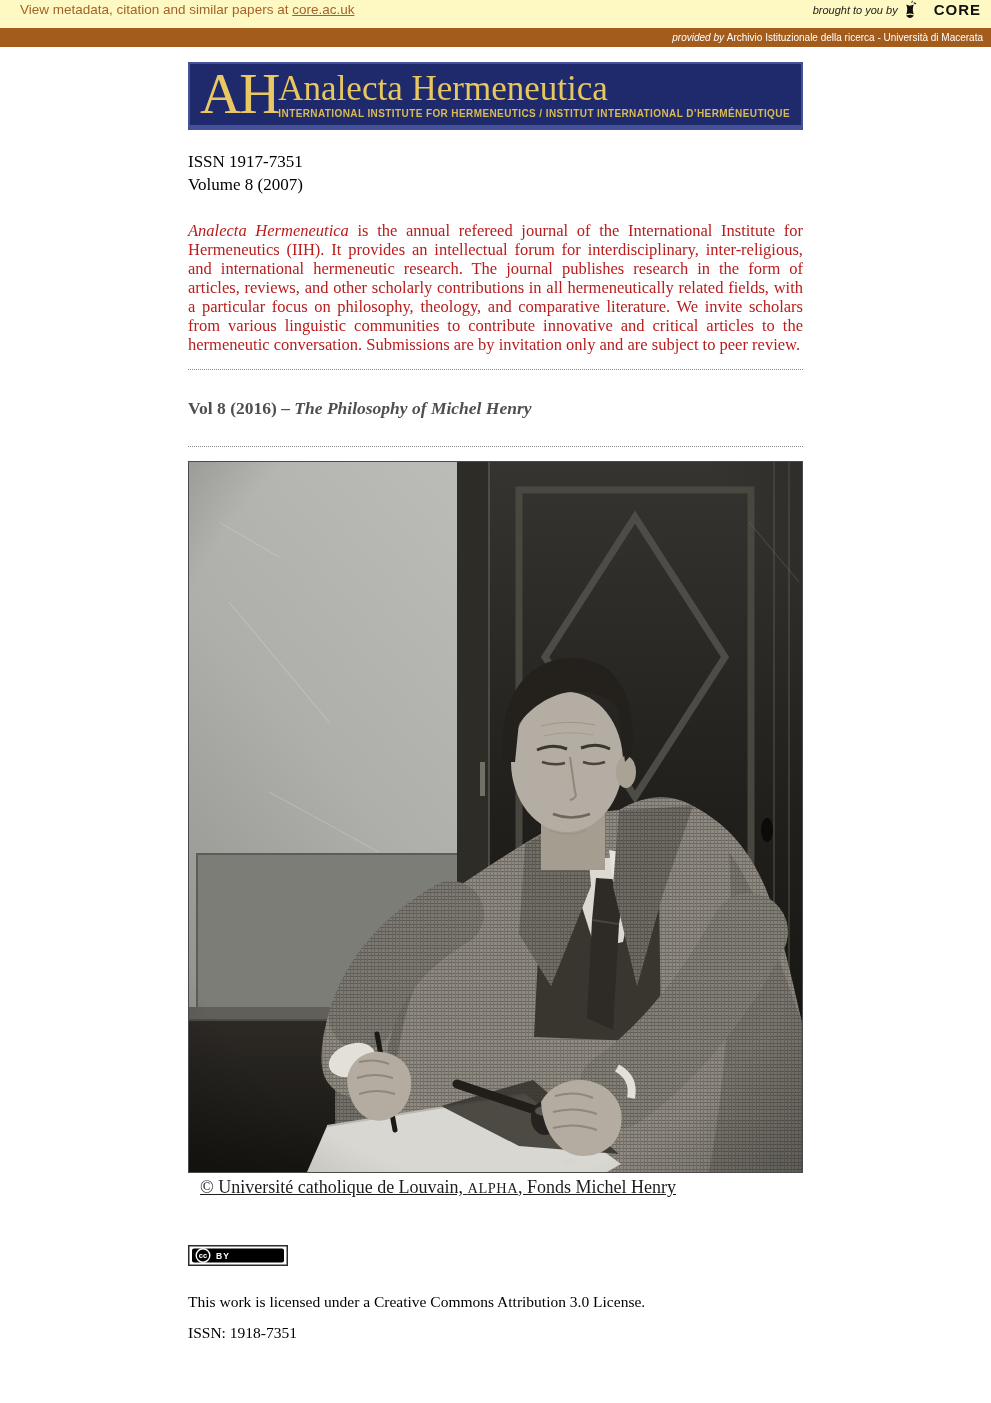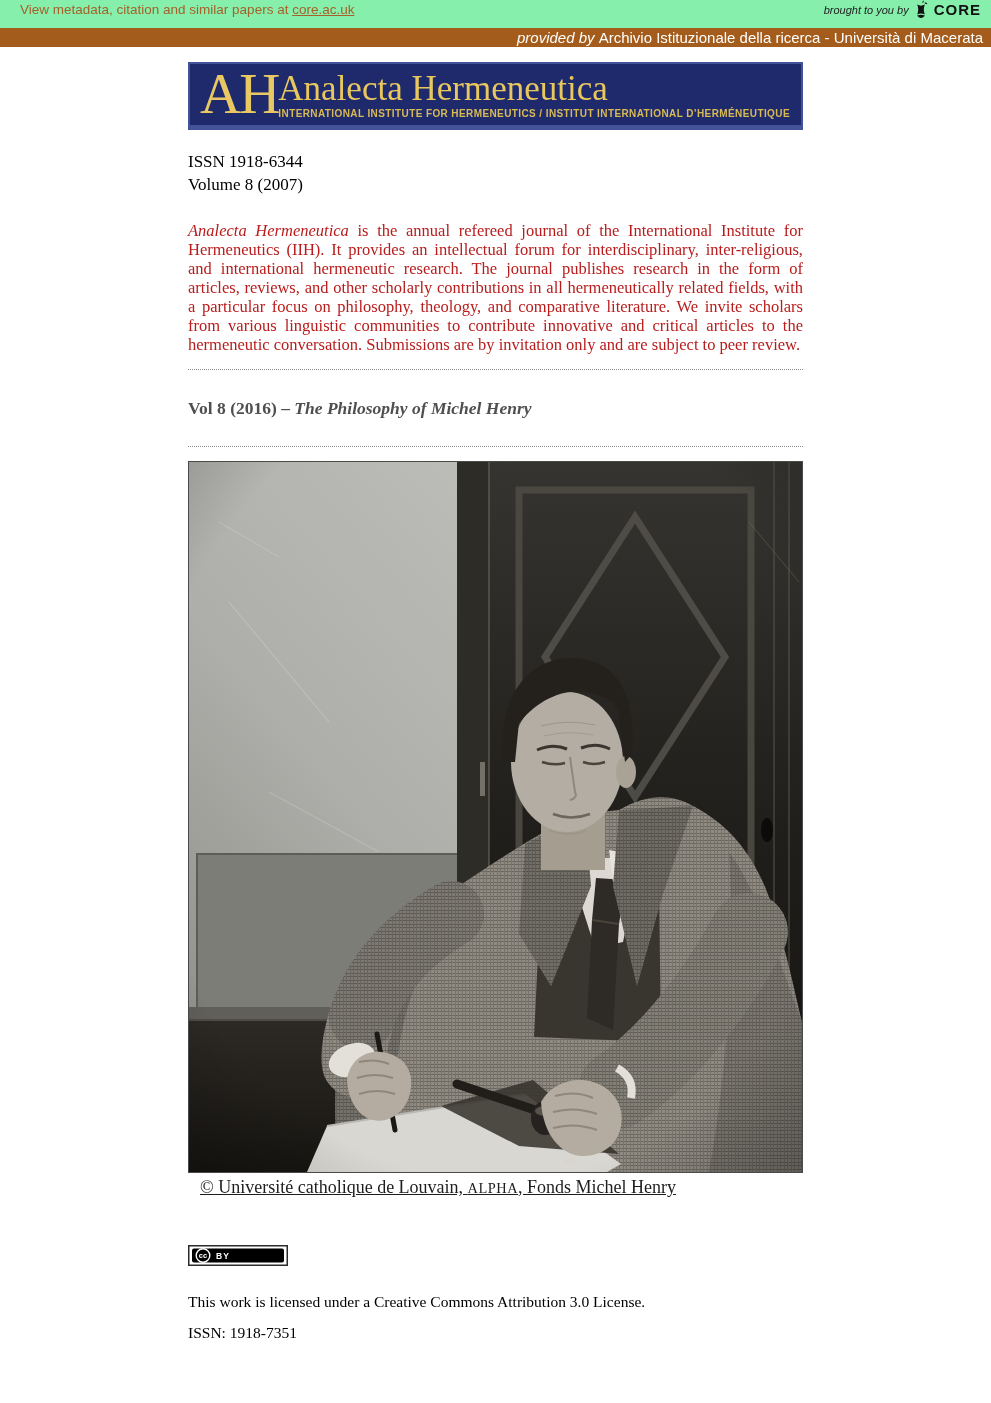--- a/index.html
+++ b/index.html
@@ -4,32 +4,32 @@
 <style>
   * { margin:0; padding:0; box-sizing:border-box; }
   html,body { background:#ffffff; }
   body {
     width:991px; height:1403px; overflow:hidden; position:relative;
     font-family:"Liberation Serif", serif; color:#111;
   }
   
   .topbar {
     height:28px; display:flex; align-items:center; justify-content:space-between;
-    padding:0 10px 9px 20px; background:#86efac;
+    padding:0 10px 9px 20px; background:#fef9c3;
   }
   .topbar-left { font-family:"Liberation Sans", sans-serif; font-size:13.5px; color:#a5612a; }
   .topbar-left a { color:#a5612a; text-decoration:underline; }
   .topbar-right { display:flex; align-items:center; gap:5px; }
   .broughtby { font-family:"Liberation Sans", sans-serif; font-style:italic; font-size:11px; color:#222; }
-  .core-logo { display:flex; align-items:center; gap:4px; }
+  .core-logo { display:flex; align-items:center; gap:15px; }
   .core-word { font-family:"Liberation Sans", sans-serif; font-weight:bold; font-size:15px; letter-spacing:1px; color:#111; }
   
   .provider-bar {
     height:19px; background:#a35c1b; color:#fff; text-align:right;
-    font-family:"Liberation Sans", sans-serif; font-size:15px; line-height:19px;
+    font-family:"Liberation Sans", sans-serif; font-size:10px; line-height:19px;
     padding-right:8px;
   }
   .provider-bar .provided-by { font-style:italic; }
   
   .content { margin-left:188px; width:615px; }
   
   .banner {
     margin-top:15px; height:68px; background:#1f2a6d;
     border:2px solid #44529a; border-bottom-width:5px;
     display:flex; align-items:center; padding-left:10px;
@@ -105,21 +105,21 @@
 
     <div class="banner">
       <span class="banner-initials">AH</span>
       <div class="banner-text">
         <div class="banner-title">Analecta Hermeneutica</div>
         <div class="banner-subtitle">INTERNATIONAL INSTITUTE FOR HERMENEUTICS / INSTITUT INTERNATIONAL D’HERMÉNEUTIQUE</div>
       </div>
     </div>
 
     <div class="issn-block">
-      <div>ISSN 1918-6344</div>
+      <div>ISSN 1917-7351</div>
       <div>Volume 8 (2007)</div>
     </div>
 
     <p class="about">
       <em>Analecta Hermeneutica</em><span> is the annual refereed journal of the International Institute for Hermeneutics (IIH). It provides an intellectual forum for interdisciplinary, inter-religious, and international hermeneutic research. The journal publishes research in the form of articles, reviews, and other scholarly contributions in all hermeneutically related fields, with a particular focus on philosophy, theology, and comparative literature. We invite scholars from various linguistic communities to contribute innovative and critical articles to the hermeneutic conversation. Submissions are by invitation only and are subject to peer review.</span>
     </p>
 
     <hr class="dotted hr1">
 
     <div class="issue-heading">

